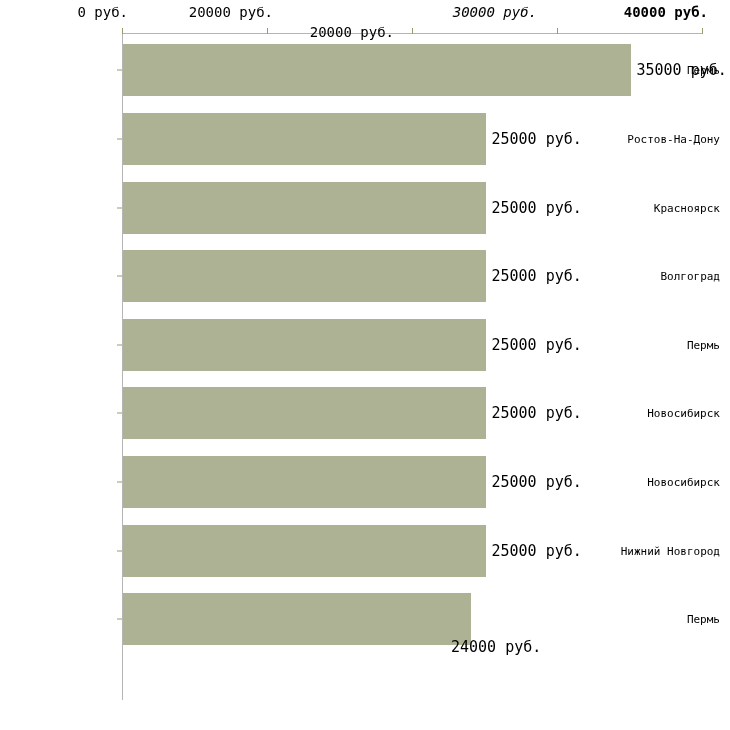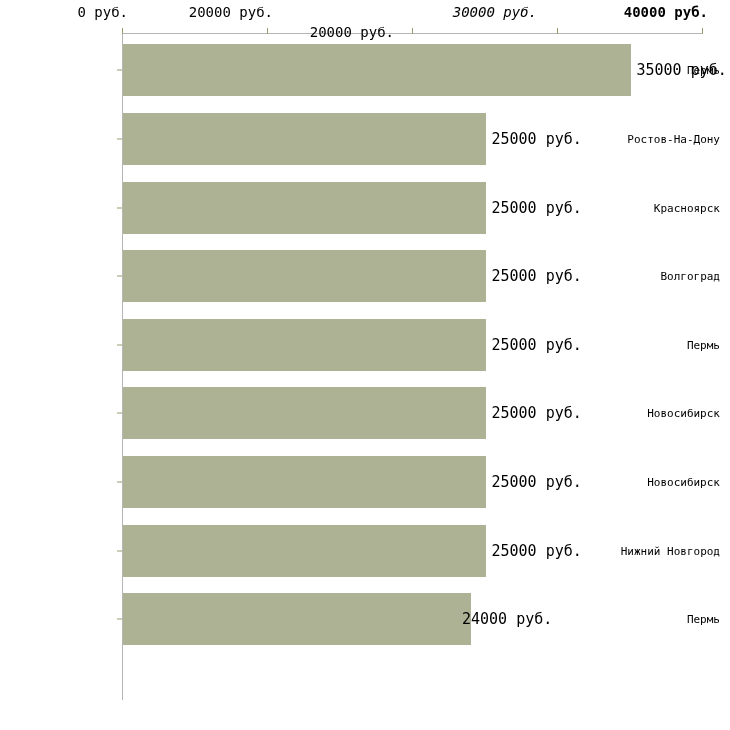--- a/index.html
+++ b/index.html
@@ -174,19 +174,19 @@
         <div class="y-tick"></div>
       </div>
       <div class="bar-row" style="top: 490.5px; height: 52px;">
         <div class="bar" style="width: 362.5px; background: rgb(173, 178, 148);"></div>
         <div class="bar-value-label" style="left: 491.5px;">25000 руб.</div>
         <div class="cat-label">Нижний Новгород</div>
         <div class="y-tick"></div>
       </div>
       <div class="bar-row" style="top: 559.1px; height: 52px;">
         <div class="bar" style="width: 348px; background: rgb(173, 178, 148);"></div>
-        <div class="bar-value-label" style="left: 462px;">24000 руб.</div>
+        <div class="bar-value-label" style="left: 451px; margin-top: 28px;">24000 руб.</div>
         <div class="cat-label">Пермь</div>
         <div class="y-tick"></div>
       </div>
     </div>
 
 </div>
 
 </body></html>

